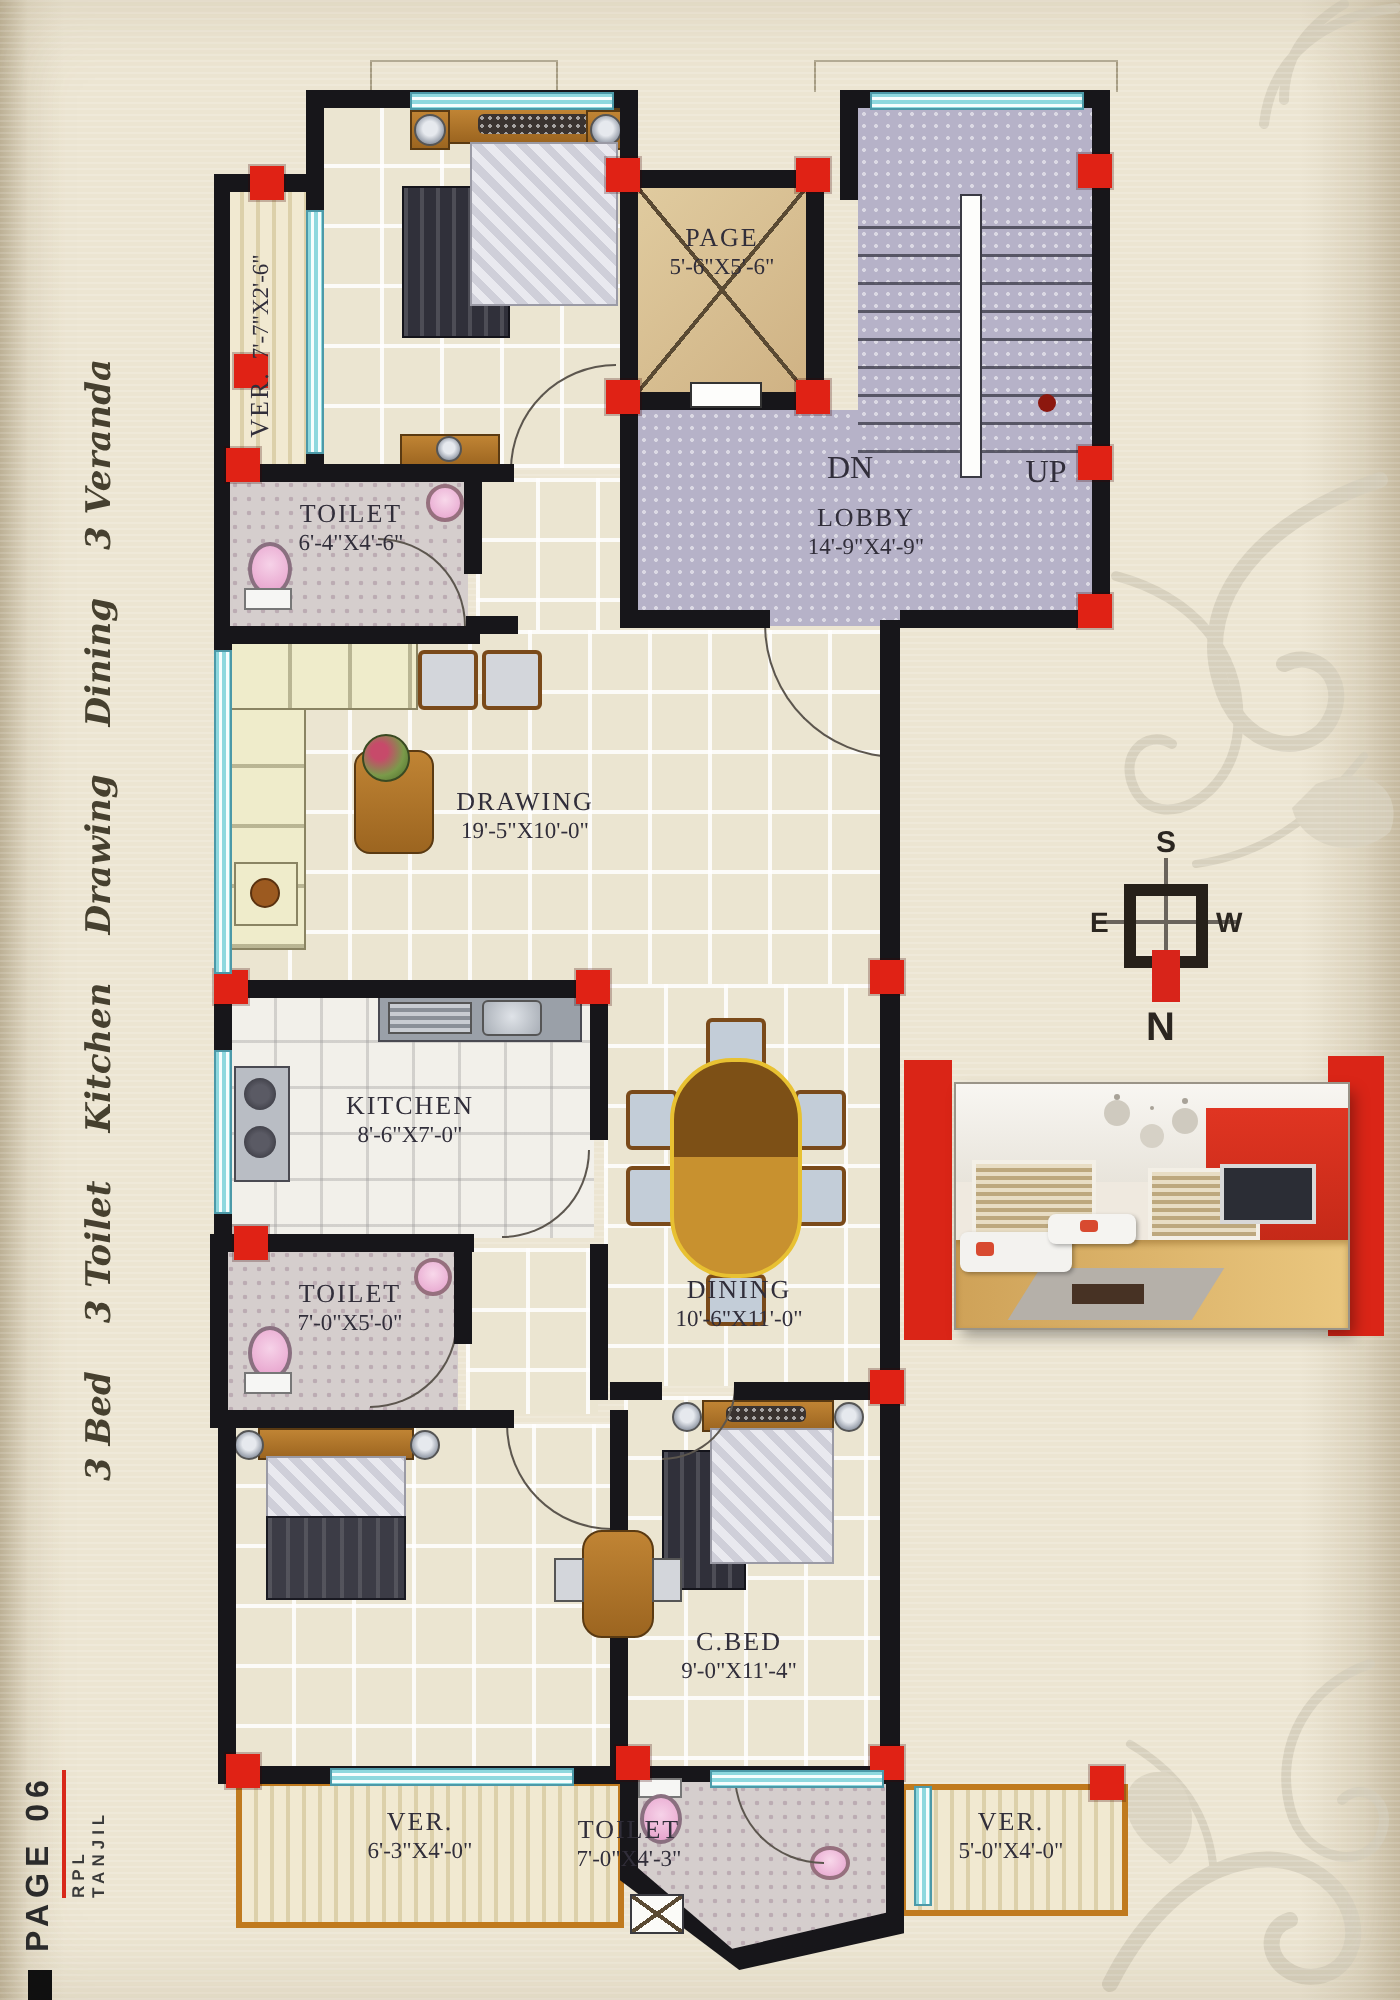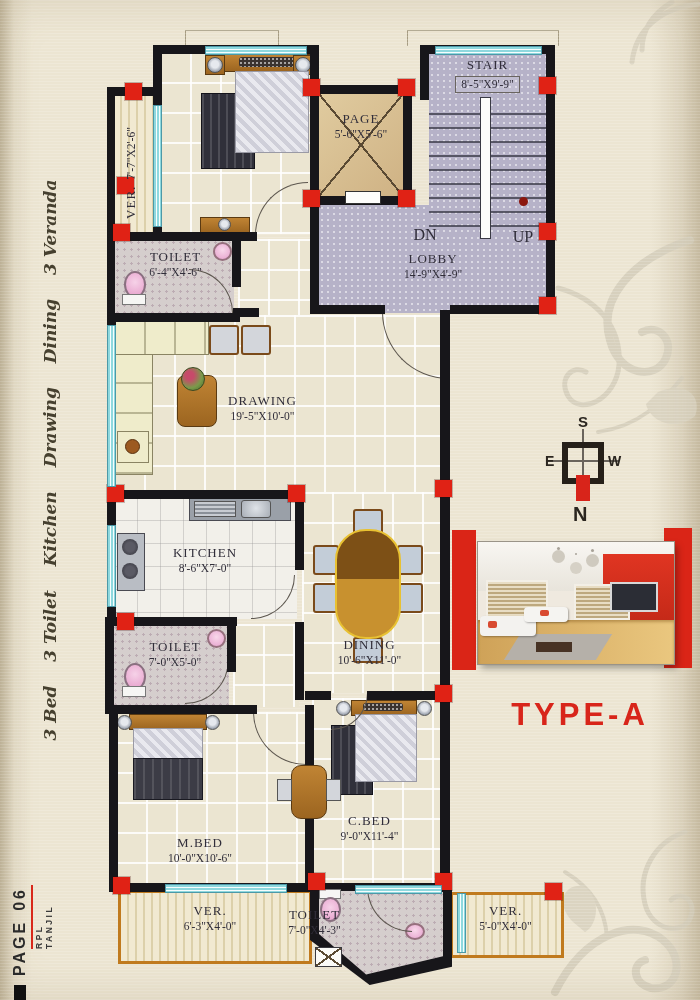--- a/index.html
+++ b/index.html
@@ -222,23 +222,20 @@
     <div class="rlabel" style="left:-22px;top:130px;width:110px;height:36px;transform:rotate(-90deg);">
       <div class="rn" style="display:inline;margin-right:6px;">VER.</div><div class="rd" style="display:inline;">7'-7"X2'-6"</div></div>
     <div class="rlabel" style="left:18px;top:224px;width:105px;">
       <div class="rn">TOILET</div>
         <div class="rd">6'-4"X4'-6"</div>
       </div>
     <div class="rlabel" style="left:214px;top:86px;width:84px;z-index:9;">
       <div class="rn">PAGE</div>
         <div class="rd">5'-6"X5'-6"</div>
       </div>
-    <div class="rlabel" style="left:324px;top:32px;width:117px;">
-      <div class="rn">STAIR</div>
-      <div class="rd" style="display:inline-block;border:1px solid #6a6560;padding:0 5px;background:rgba(255,255,255,.15);">8'-5"X9'-9"</div></div>
     <div class="rlabel rn" style="left:300px;top:200px;width:40px;">DN</div>
     <div class="rlabel rn" style="left:398px;top:202px;width:40px;">UP</div>
     <div class="rlabel" style="left:268px;top:226px;width:120px;">
       <div class="rn">LOBBY</div>
         <div class="rd">14'-9"X4'-9"</div>
       </div>
     <div class="rlabel" style="left:100px;top:368px;width:115px;">
       <div class="rn">DRAWING</div>
         <div class="rd">19'-5"X10'-0"</div>
       </div>
@@ -246,24 +243,20 @@
       <div class="rn">KITCHEN</div>
         <div class="rd">8'-6"X7'-0"</div>
       </div>
     <div class="rlabel" style="left:212px;top:612px;width:105px;">
       <div class="rn">DINING</div>
         <div class="rd">10'-6"X11'-0"</div>
       </div>
     <div class="rlabel" style="left:15px;top:614px;width:110px;">
       <div class="rn">TOILET</div>
         <div class="rd">7'-0"X5'-0"</div>
-      </div>
-    <div class="rlabel" style="left:35px;top:810px;width:120px;">
-      <div class="rn">M.BED</div>
-        <div class="rd">10'-0"X10'-6"</div>
       </div>
     <div class="rlabel" style="left:212px;top:788px;width:105px;">
       <div class="rn">C.BED</div>
         <div class="rd">9'-0"X11'-4"</div>
       </div>
     <div class="rlabel" style="left:45px;top:878px;width:120px;">
       <div class="rn">VER.</div>
         <div class="rd">6'-3"X4'-0"</div>
       </div>
     <div class="rlabel" style="left:152px;top:882px;width:115px;">
@@ -364,15 +357,14 @@
       <div class="abs" style="left:46px;bottom:42px;width:44px;height:15px;background:#f5f4f1;border-radius:4px;box-shadow:1px 1px 2px rgba(0,0,0,.3);"></div>
       <div class="abs" style="left:10px;bottom:36px;width:9px;height:7px;background:#d84a30;border-radius:2px;"></div>
       <div class="abs" style="left:62px;bottom:48px;width:9px;height:6px;background:#d84a30;border-radius:2px;"></div>
       <div class="abs" style="left:58px;bottom:12px;width:36px;height:10px;background:#473224;"></div>
       <div class="abs" style="left:74px;top:8px;width:13px;height:13px;border-radius:50%;background:#cfcabf;box-shadow:0 -8px 0 -5px #a8a298;"></div>
       <div class="abs" style="left:92px;top:20px;width:12px;height:12px;border-radius:50%;background:#d6d1c6;box-shadow:0 -14px 0 -5px #a8a298;"></div>
       <div class="abs" style="left:108px;top:12px;width:13px;height:13px;border-radius:50%;background:#cfcabf;box-shadow:0 -10px 0 -5px #a8a298;"></div>
     </div>
   </div>
 
-  <div class="redtxt" style="left:460px;top:697px;width:240px;font-size:31px;letter-spacing:4px;">TYPE-A</div>
 
 </div>
 
 </body></html>

